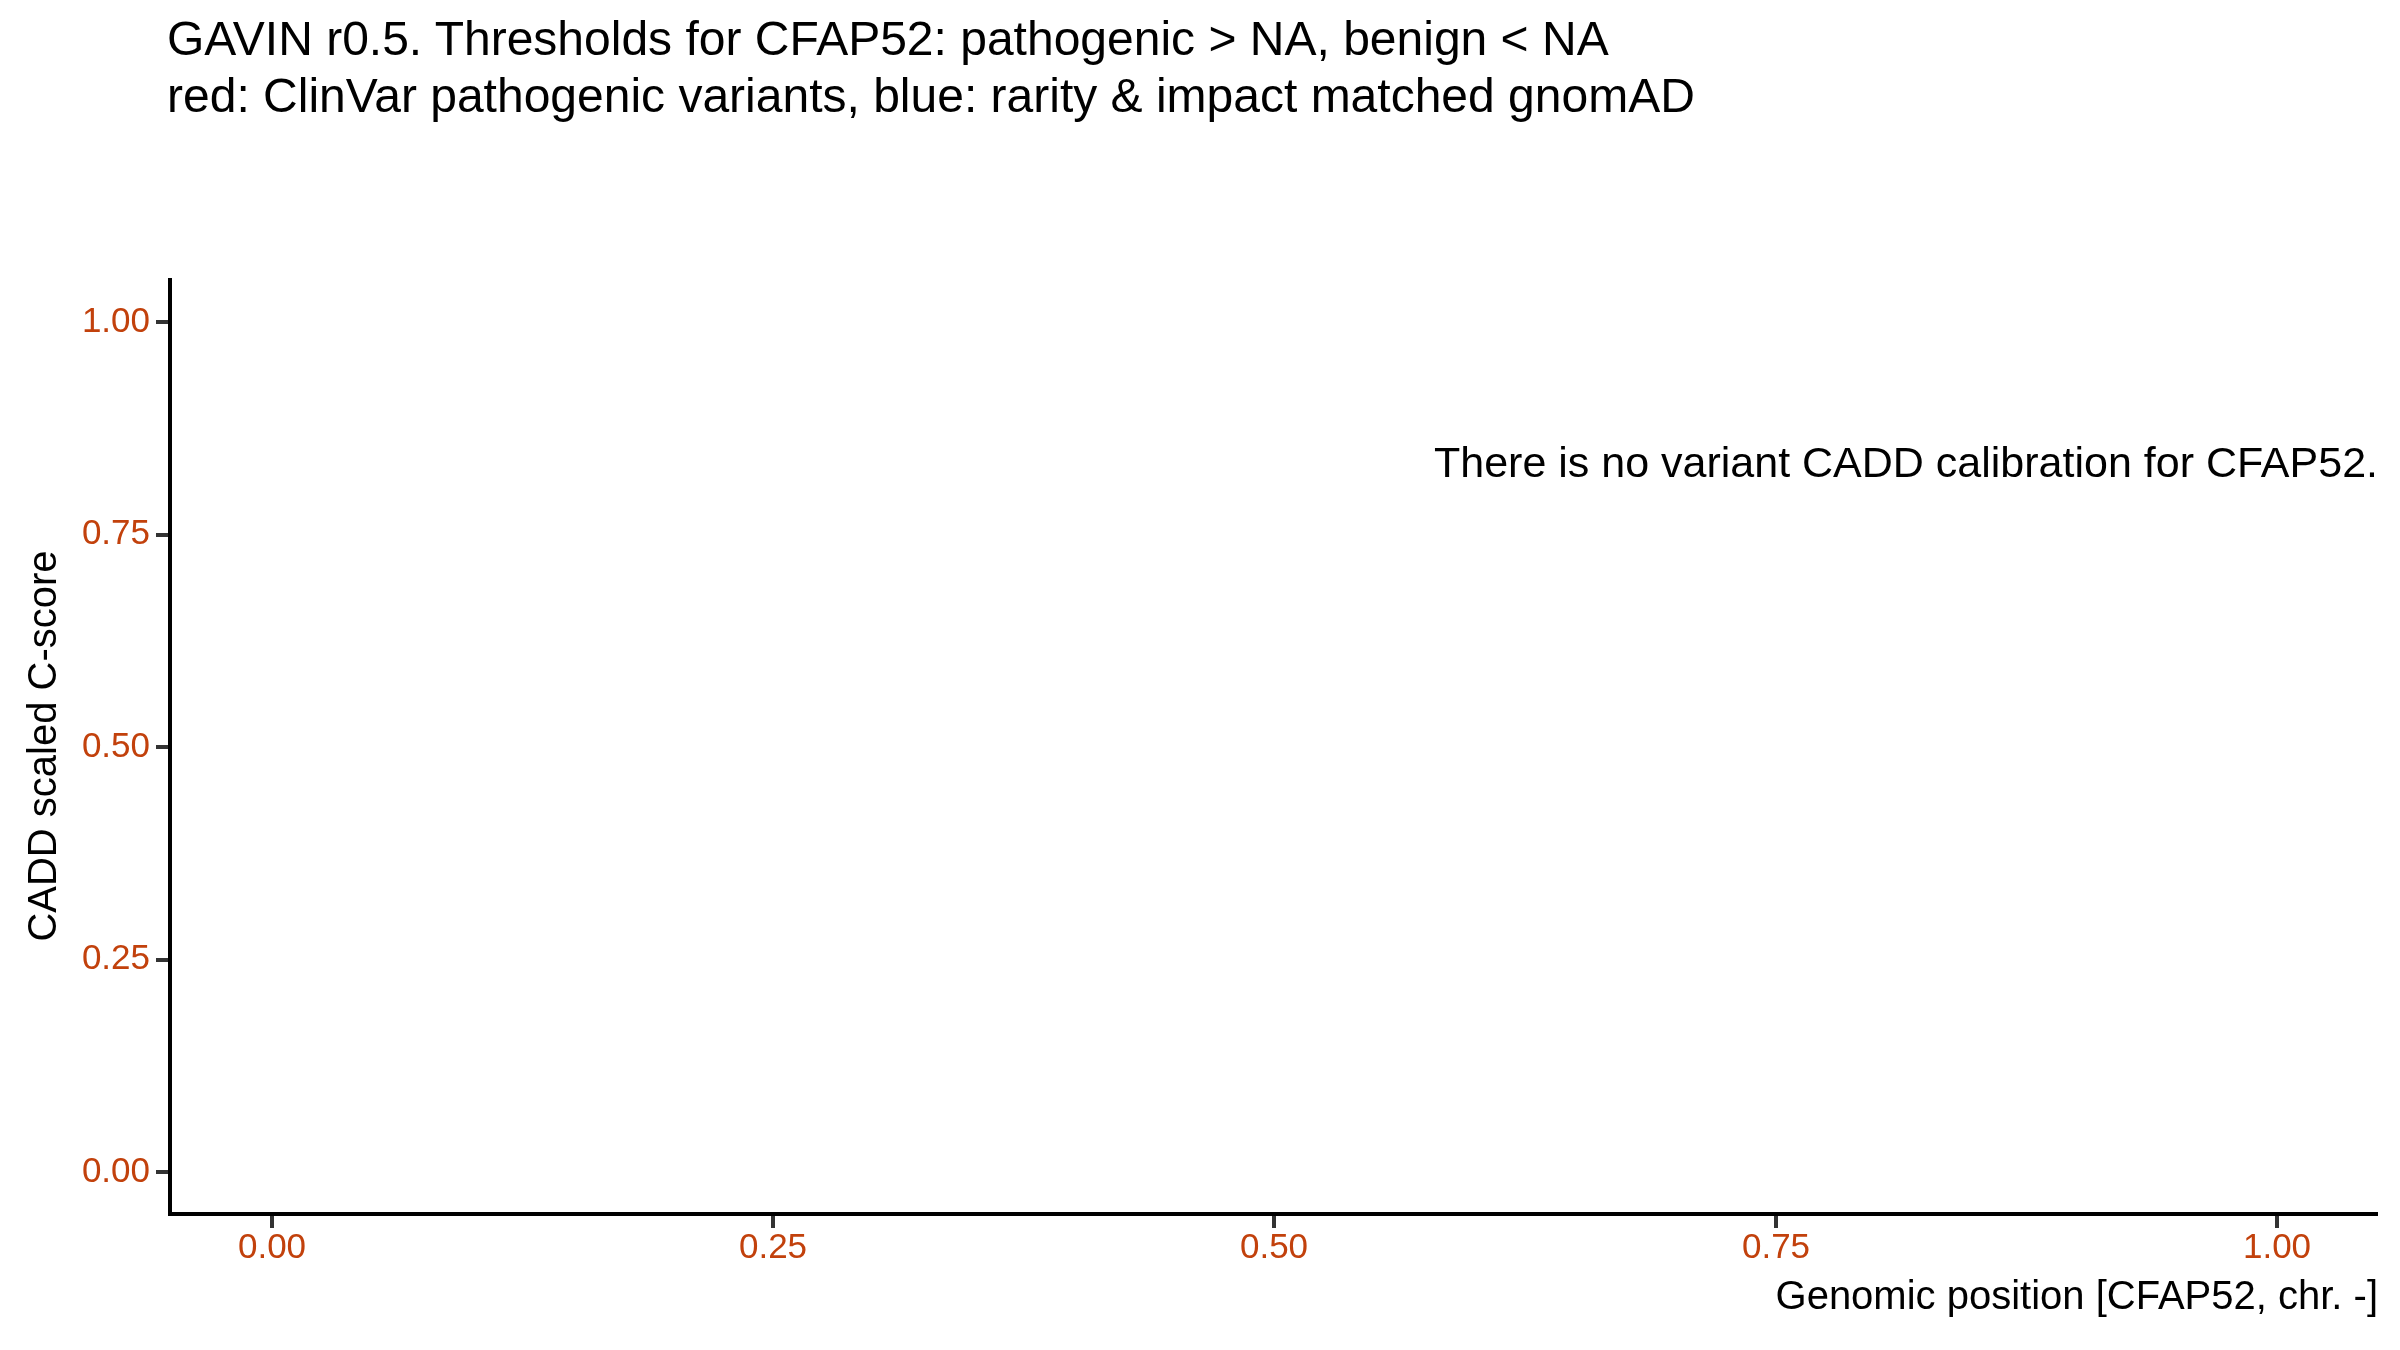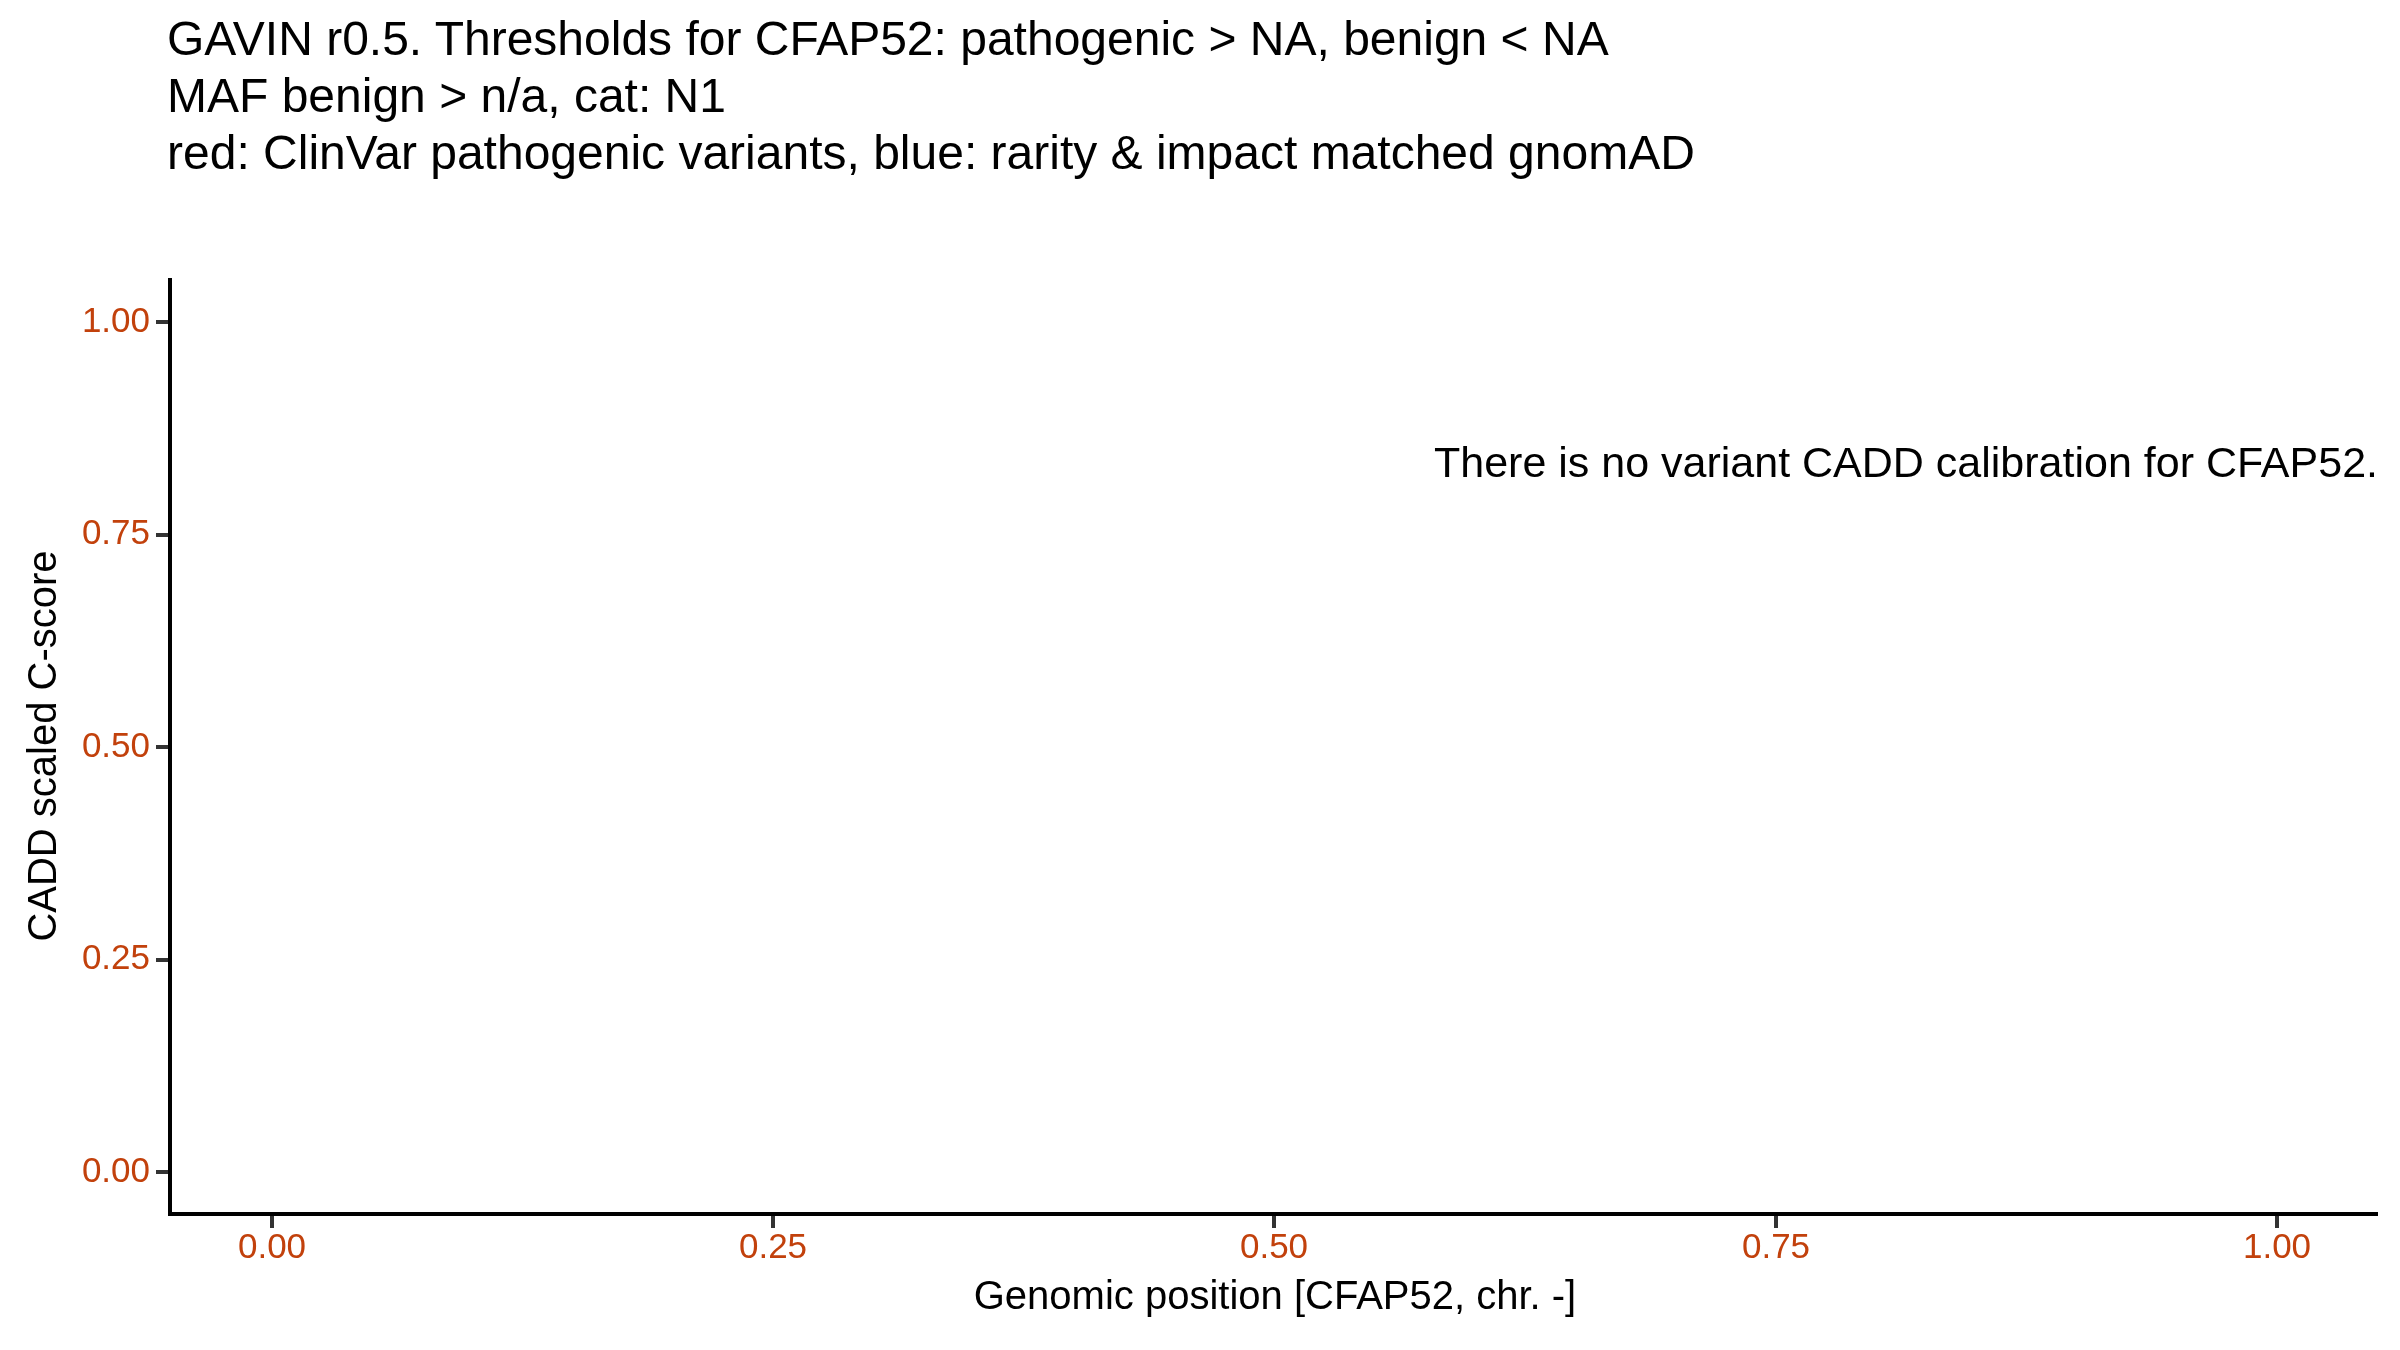--- a/index.html
+++ b/index.html
@@ -48,21 +48,21 @@
   .axis-title {
     font-size: 40px;
     line-height: 48px;
     color: #000000;
     white-space: nowrap;
   }
   #x-axis-title {
     left: 172px;
     top: 1271px;
     width: 2206px;
-    text-align: center;
+    text-align: right;
   }
   #y-axis-title {
     left: -308px;
     top: 722px;
     width: 700px;
     height: 48px;
     text-align: center;
     transform: rotate(-90deg);
     transform-origin: center center;
   }
@@ -78,21 +78,20 @@
     color: #000000;
   }
 </style>
 </head>
 <body>
 
 <div id="figure">
 
   <div class="abs plot-title">
     <div>GAVIN r0.5. Thresholds for CFAP52: pathogenic &gt; NA, benign &lt; NA</div>
-    <div>MAF benign &gt; n/a, cat: N1</div>
     <div>red: ClinVar pathogenic variants, blue: rarity &amp; impact matched gnomAD</div>
   </div>
 
   <div id="y-axis-line" class="abs axis-line"></div>
   <div id="x-axis-line" class="abs axis-line"></div>
 
   <div class="abs tick y-tick" style="top:320px"></div>
   <div class="abs tick y-tick" style="top:533px"></div>
   <div class="abs tick y-tick" style="top:745px"></div>
   <div class="abs tick y-tick" style="top:958px"></div>

